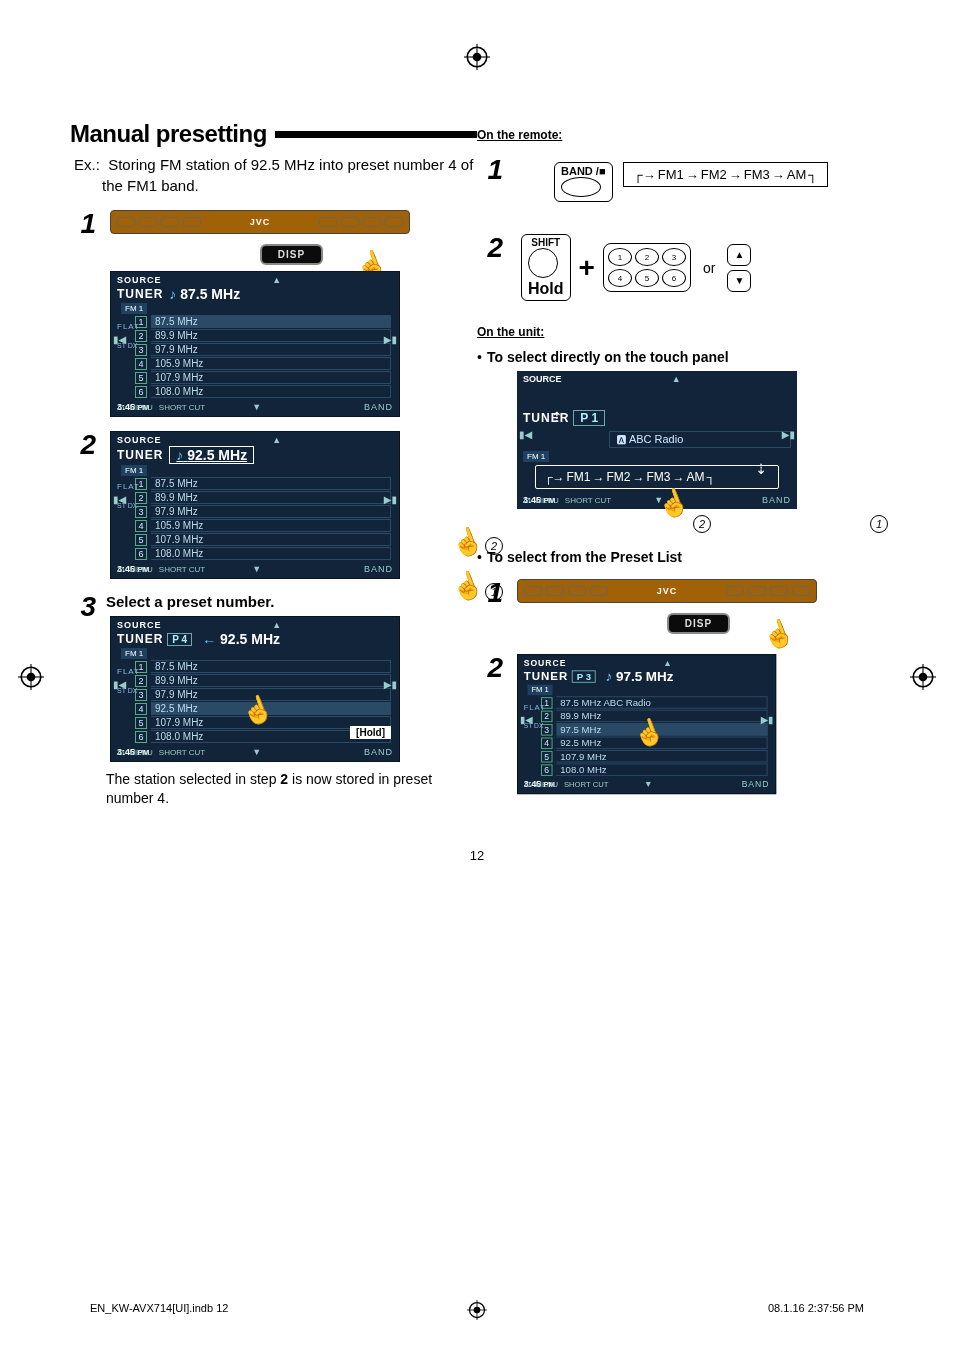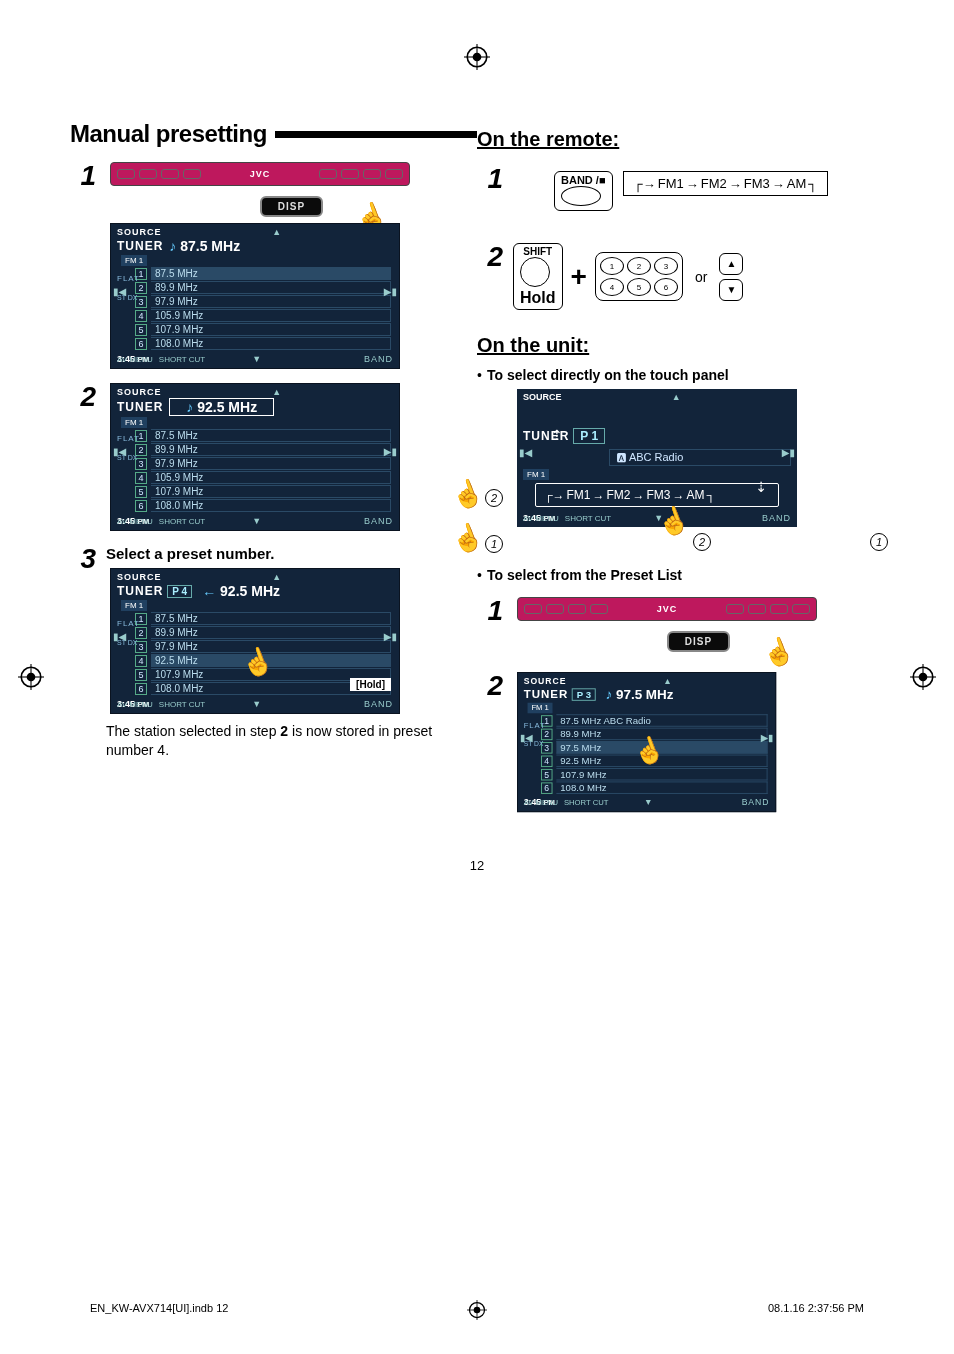--- a/index.html
+++ b/index.html
@@ -29,21 +29,21 @@
   .col { flex: 1; min-width: 0; }
 
   h2.section-title {
     font-size: 24px; font-weight: bold; letter-spacing: -0.5px;
     display: flex; align-items: center; margin-bottom: 6px;
   }
   h2.section-title .rule {
     flex: 1; height: 7px; background: #000; margin-left: 8px;
   }
   .subhead {
-    font-size: 20px; font-weight: bold; text-decoration: underline;
+    font-size: 12px; font-weight: bold; text-decoration: underline;
     margin: 8px 0;
   }
   .intro { font-size: 15px; margin-bottom: 10px; line-height: 1.4; padding-left: 4px; text-indent: -28px; margin-left: 28px; }
 
   .step { display: flex; align-items: flex-start; gap: 10px; margin-top: 14px; }
   .step-num { font-size: 28px; font-weight: 900; font-style: italic; line-height: 1; width: 26px; text-align: right; }
   .step-body { flex: 1; }
   .step-label { font-size: 15px; font-weight: bold; margin-bottom: 6px; }
   .step-desc { font-size: 14px; margin-top: 8px; line-height: 1.35; }
 
@@ -77,21 +77,21 @@
   .tuner .time { color:#fff; font-weight:bold; }
   .tuner .av { font-size:8px; color:#9cc; line-height:1; }
   .tuner .band { color:#9cc; letter-spacing:1px; }
   .tuner .arrow-dn { color:#9cc; }
   .tuner .hold-badge { position:absolute; right:8px; bottom:22px; background:#fff; color:#000; font-weight:bold; font-size:10px; padding:1px 6px; }
 
   .tuner-small { width: 270px; transform: scale(0.96); transform-origin: top left; }
 
   
   .faceplate {
-    width: 300px; height: 24px; background:#be185d; border:1px solid #444; border-radius:4px;
+    width: 300px; height: 24px; background:#a16207; border:1px solid #444; border-radius:4px;
     display:flex; align-items:center; justify-content:space-between; padding:0 6px; color:#ccc; font-size:7px;
     margin-left:4px; margin-bottom:6px;
   }
   .faceplate .jvc { color:#fff; font-weight:bold; font-size:9px; letter-spacing:1px;}
   .faceplate .btns { display:flex; gap:4px; }
   .faceplate .btn { width:18px; height:10px; border:1px solid #666; border-radius:3px; }
 
   .disp-wrap { text-align:center; margin:10px 0 6px; position:relative; }
   .disp-btn {
     display:inline-block; background:#0b0b0b; color:#ddd; font-size:10px; font-weight:bold;
@@ -183,20 +183,24 @@
     <line x1="0" y1="12" x2="24" y2="12" stroke="#000"></line>
   </svg>
 
 <div class="columns">
 
 <div class="col">
   <h2 class="section-title">
     <span>Manual presetting</span>
     <span class="rule"></span>
   </h2>
+  <p class="intro">
+    <span>Ex.:</span>&nbsp;
+    <span>Storing FM station of 92.5 MHz into preset number 4 of the FM1 band.</span>
+  </p>
 
   <div class="step">
     <div class="step-num">1</div>
     <div class="step-body">
 
       <div class="faceplate">
         <div class="btns">
               <div class="btn"></div>
               <div class="btn"></div>
               <div class="btn"></div>
@@ -274,21 +278,21 @@
     <div class="step-body">
       <div style="position:relative;">
         <div class="tuner">
           <div class="top">
                 <span class="src">SOURCE</span>
                 <span class="arrow-up">▲</span>
                 <span></span>
               </div>
           <div class="midrow">
             <span class="tuner-lbl">TUNER</span>
-            <span class="freq-big" style="border:1px solid #fff; padding:0 16px;"><span style="color:#6cf;">♪</span> <span>92.5 MHz</span></span>
+            <span class="freq-big" style="border:1px solid #fff; padding:0 6px;text-decoration:underline;"><span style="color:#6cf;">♪</span> <span>92.5 MHz</span></span>
           </div>
           <div style="padding-left:6px;"><span class="fm1">FM 1</span></div>
           <span class="flat">FLAT</span>
           <span class="stdx">ST  DX</span>
           <span class="prev">▮◀</span>
           <span class="next">▶▮</span>
           <div class="list">
             <div class="row">
                   <span class="n">1</span>
                   <span class="f">87.5 MHz</span>
@@ -419,21 +423,21 @@
           <span>AM</span>
           <span>┐</span>
         </div>
       </div>
     </div>
   </div>
 
   <div class="step">
     <div class="step-num">2</div>
     <div class="step-body">
-      <div class="remote-shift" style="margin-left:0;">
+      <div class="remote-shift" style="margin-left:8px;">
         <div class="shift-block" style="border:1px solid #000; border-radius:6px; padding:2px 6px 2px;">
           <div class="shift-lbl">SHIFT</div>
           <div class="circle-btn"></div>
           <div class="hold-lbl">Hold</div>
         </div>
         <div class="plus">+</div>
         <div class="keypad">
           <div class="k">1</div>
               <div class="k">2</div>
               <div class="k">3</div>

